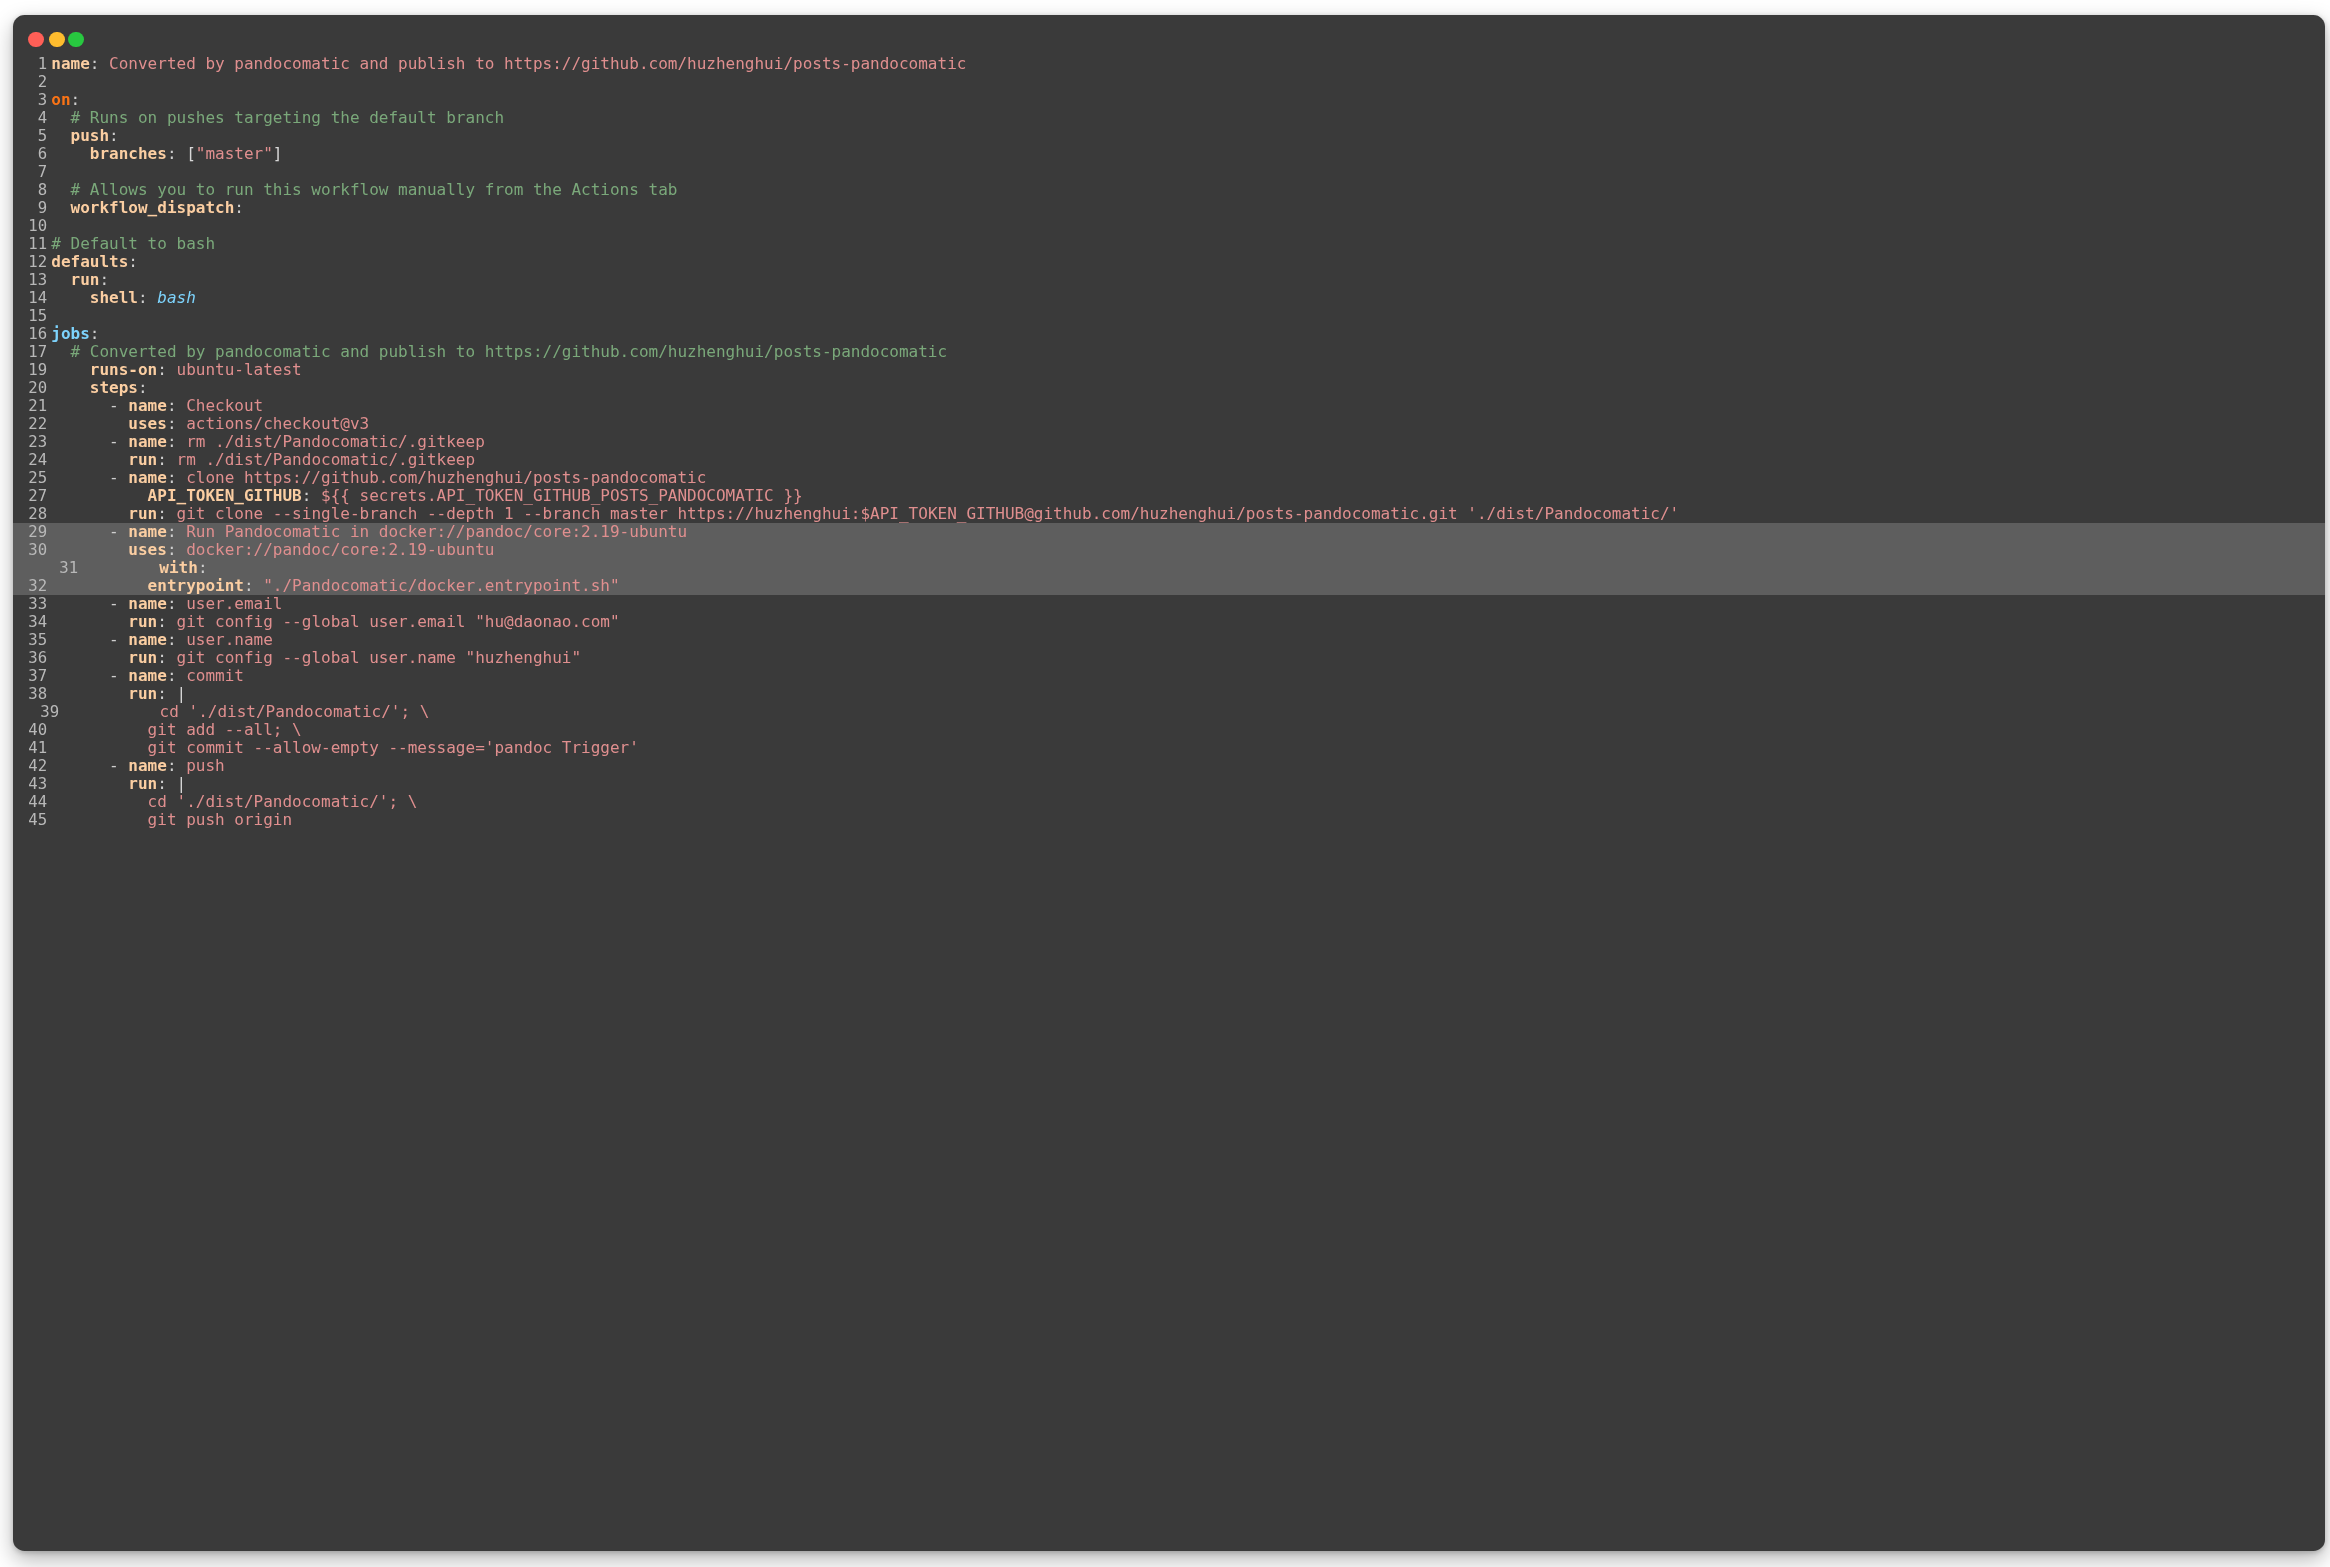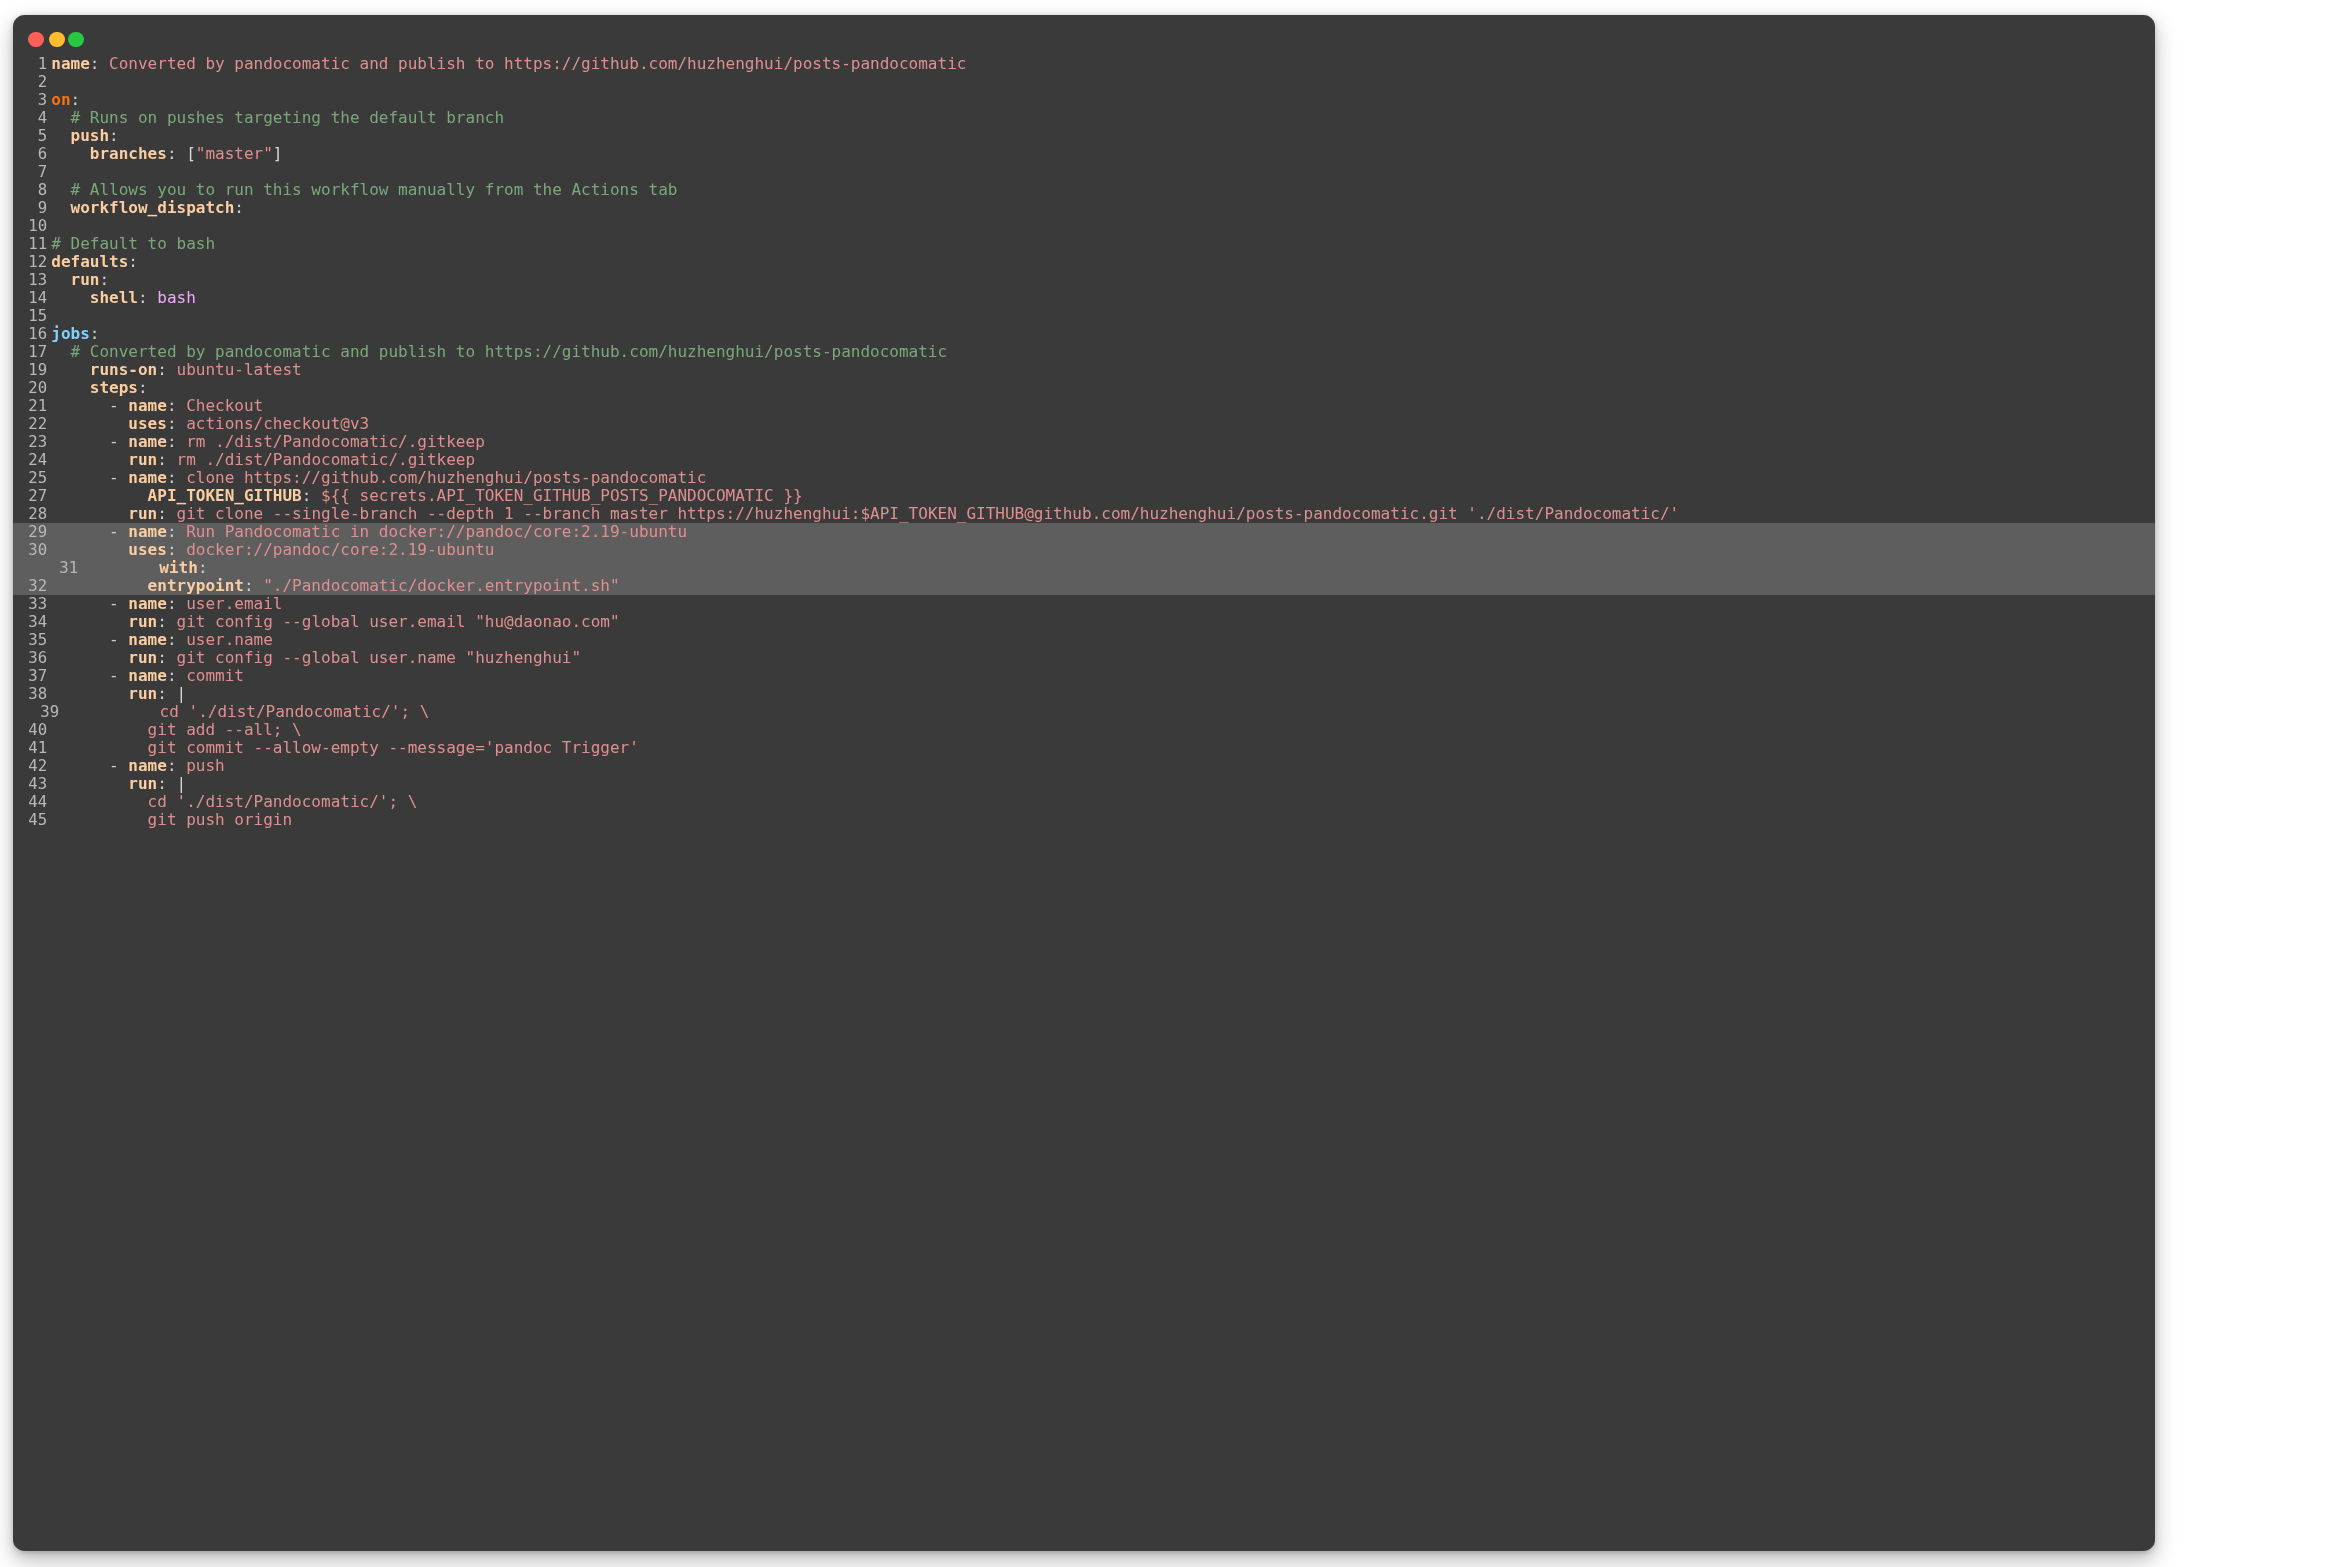--- a/index.html
+++ b/index.html
@@ -11,21 +11,21 @@
     height: 1567px;
     overflow: hidden;
   }
   body {
     font-family: "DejaVu Sans Mono", monospace;
   }
   #window {
     position: absolute;
     left: 13.2px;
     top: 15px;
-    width: 2142px;
+    width: 2312px;
     height: 1536px;
     background: #3a3a3a;
     border-radius: 11.6px;
     box-shadow: 0 8.3px 21.5px rgba(0,0,0,0.28), 0 1.7px 5px rgba(0,0,0,0.18);
     overflow: hidden;
   }
   #titlebar {
     position: relative;
     height: 36px;
     width: 100%;
@@ -93,21 +93,21 @@
       <div class="line"><span class="ln" style="color: rgb(184, 184, 184);">4</span><span class="code-text"><span class="plain">  </span><span class="c" style="color: rgb(122, 168, 122);"># Runs on pushes targeting the default branch</span></span></div>
       <div class="line"><span class="ln" style="color: rgb(184, 184, 184);">5</span><span class="code-text"><span class="plain">  </span><span class="k" style="color: rgb(251, 206, 162);">push</span><span class="p" style="color: rgb(207, 207, 207);">:</span></span></div>
       <div class="line"><span class="ln" style="color: rgb(184, 184, 184);">6</span><span class="code-text"><span class="plain">    </span><span class="k" style="color: rgb(251, 206, 162);">branches</span><span class="p" style="color: rgb(207, 207, 207);">: </span><span class="plain">[</span><span class="s" style="color: rgb(224, 143, 143);">"master"</span><span class="plain">]</span></span></div>
       <div class="line"><span class="ln" style="color: rgb(184, 184, 184);">7</span><span class="code-text"></span></div>
       <div class="line"><span class="ln" style="color: rgb(184, 184, 184);">8</span><span class="code-text"><span class="plain">  </span><span class="c" style="color: rgb(122, 168, 122);"># Allows you to run this workflow manually from the Actions tab</span></span></div>
       <div class="line"><span class="ln" style="color: rgb(184, 184, 184);">9</span><span class="code-text"><span class="plain">  </span><span class="k" style="color: rgb(251, 206, 162);">workflow_dispatch</span><span class="p" style="color: rgb(207, 207, 207);">:</span></span></div>
       <div class="line"><span class="ln" style="color: rgb(184, 184, 184);">10</span><span class="code-text"></span></div>
       <div class="line"><span class="ln" style="color: rgb(184, 184, 184);">11</span><span class="code-text"><span class="c" style="color: rgb(122, 168, 122);"># Default to bash</span></span></div>
       <div class="line"><span class="ln" style="color: rgb(184, 184, 184);">12</span><span class="code-text"><span class="k" style="color: rgb(251, 206, 162);">defaults</span><span class="p" style="color: rgb(207, 207, 207);">:</span></span></div>
       <div class="line"><span class="ln" style="color: rgb(184, 184, 184);">13</span><span class="code-text"><span class="plain">  </span><span class="k" style="color: rgb(251, 206, 162);">run</span><span class="p" style="color: rgb(207, 207, 207);">:</span></span></div>
-      <div class="line"><span class="ln" style="color: rgb(184, 184, 184);">14</span><span class="code-text"><span class="plain">    </span><span class="k" style="color: rgb(251, 206, 162);">shell</span><span class="p" style="color: rgb(207, 207, 207);">: </span><span class="s" style="color: #f0abfc;">bash</span></span></div>
+      <div class="line"><span class="ln" style="color: rgb(184, 184, 184);">14</span><span class="code-text"><span class="plain">    </span><span class="k" style="color: rgb(251, 206, 162);">shell</span><span class="p" style="color: rgb(207, 207, 207);">: </span><span class="s" style="color: #7dd3fc; font-style: italic;">bash</span></span></div>
       <div class="line"><span class="ln" style="color: rgb(184, 184, 184);">15</span><span class="code-text"></span></div>
       <div class="line"><span class="ln" style="color: rgb(184, 184, 184);">16</span><span class="code-text"><span class="k" style="color: #7dd3fc; text-align: right;">jobs</span><span class="p" style="color: rgb(207, 207, 207);">:</span></span></div>
       <div class="line"><span class="ln" style="color: rgb(184, 184, 184);">17</span><span class="code-text"><span class="plain">  </span><span class="c" style="color: rgb(122, 168, 122);"># Converted by pandocomatic and publish to https://github.com/huzhenghui/posts-pandocomatic</span></span></div>
       <div class="line"><span class="ln" style="color: rgb(184, 184, 184);">19</span><span class="code-text"><span class="plain">    </span><span class="k" style="color: rgb(251, 206, 162);">runs-on</span><span class="p" style="color: rgb(207, 207, 207);">: </span><span class="s" style="color: rgb(224, 143, 143);">ubuntu-latest</span></span></div>
       <div class="line"><span class="ln" style="color: rgb(184, 184, 184);">20</span><span class="code-text"><span class="plain">    </span><span class="k" style="color: rgb(251, 206, 162);">steps</span><span class="p" style="color: rgb(207, 207, 207);">:</span></span></div>
       <div class="line"><span class="ln" style="color: rgb(184, 184, 184);">21</span><span class="code-text"><span class="p" style="color: rgb(207, 207, 207);">      - </span><span class="k" style="color: rgb(251, 206, 162);">name</span><span class="p" style="color: rgb(207, 207, 207);">: </span><span class="s" style="color: rgb(224, 143, 143);">Checkout</span></span></div>
       <div class="line"><span class="ln" style="color: rgb(184, 184, 184);">22</span><span class="code-text"><span class="plain">        </span><span class="k" style="color: rgb(251, 206, 162);">uses</span><span class="p" style="color: rgb(207, 207, 207);">: </span><span class="s" style="color: rgb(224, 143, 143);">actions/checkout@v3</span></span></div>
       <div class="line"><span class="ln" style="color: rgb(184, 184, 184);">23</span><span class="code-text"><span class="p" style="color: rgb(207, 207, 207);">      - </span><span class="k" style="color: rgb(251, 206, 162);">name</span><span class="p" style="color: rgb(207, 207, 207);">: </span><span class="s" style="color: rgb(224, 143, 143);">rm ./dist/Pandocomatic/.gitkeep</span></span></div>
       <div class="line"><span class="ln" style="color: rgb(184, 184, 184);">24</span><span class="code-text"><span class="plain">        </span><span class="k" style="color: rgb(251, 206, 162);">run</span><span class="p" style="color: rgb(207, 207, 207);">: </span><span class="s" style="color: rgb(224, 143, 143);">rm ./dist/Pandocomatic/.gitkeep</span></span></div>
       <div class="line"><span class="ln" style="color: rgb(184, 184, 184);">25</span><span class="code-text"><span class="p" style="color: rgb(207, 207, 207);">      - </span><span class="k" style="color: rgb(251, 206, 162);">name</span><span class="p" style="color: rgb(207, 207, 207);">: </span><span class="s" style="color: rgb(224, 143, 143);">clone https://github.com/huzhenghui/posts-pandocomatic</span></span></div>

